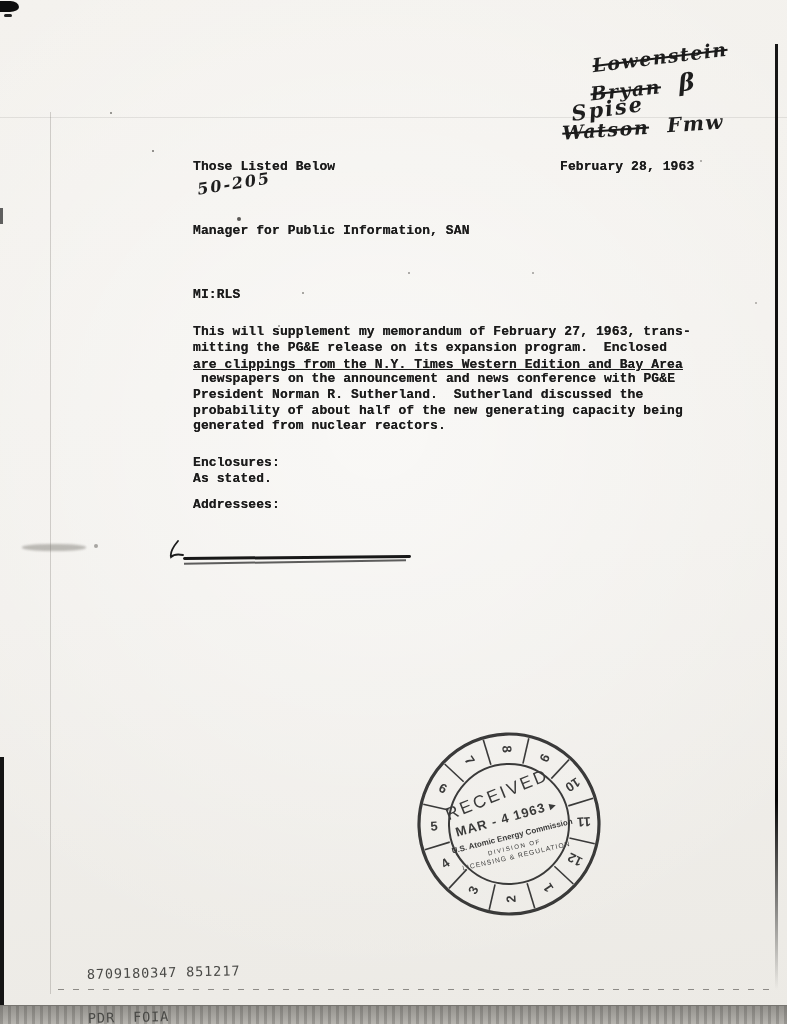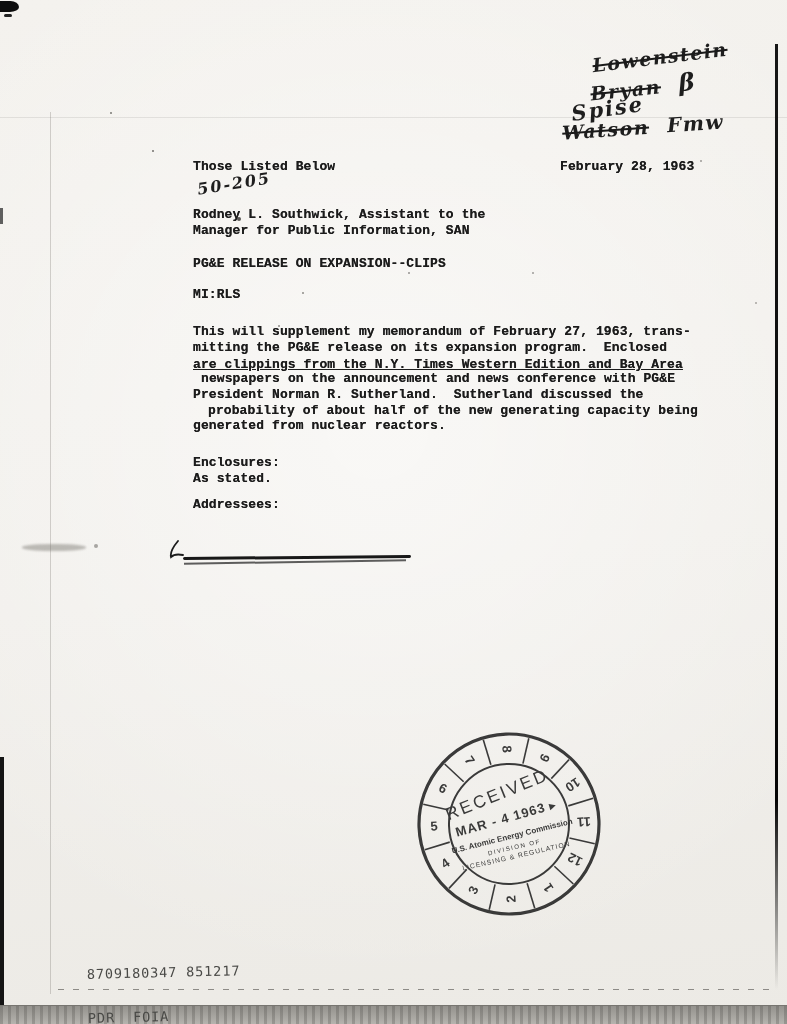--- a/index.html
+++ b/index.html
@@ -90,33 +90,31 @@
   </div>
   <div class="hand" style="left:562px;top:115px;font-size:19px;letter-spacing:1.5px;transform:rotate(-4deg);">
     <span class="struck">Watson</span>
     <span class="hw-mark" style="font-size:20px;">Fmw</span>
   </div>
 
   <div class="typed" style="left:193px;top:159px;">Those Listed Below</div>
   <div class="typed" style="left:560px;top:159px;">February 28, 1963</div>
   <div class="hand" style="left:197px;top:174px;font-size:16px;letter-spacing:2px;transform:rotate(-9deg);">50-205</div>
 
-  <div class="typed" style="left:193px;top:207px;">Rodney L. Southwick, Assistant to the</div>
   <div class="typed" style="left:193px;top:222.6px;">Manager for Public Information, SAN</div>
 
-  <div class="typed" style="left:193px;top:256px;">PG&amp;E RELEASE ON EXPANSION--CLIPS</div>
   <div class="typed" style="left:193px;top:287px;">MI:RLS</div>
 
   <div>
     <div class="typed" style="left:193px;top:324px;">This will supplement my memorandum of February 27, 1963, trans-</div>
     <div class="typed" style="left:193px;top:339.7px;">mitting the PG&amp;E release on its expansion program.  Enclosed</div>
     <div class="typed" style="left:193px;top:357px;text-decoration:underline;">are clippings from the N.Y. Times Western Edition and Bay Area</div>
     <div class="typed" style="left:193px;top:371.1px;padding-left:8px;">newspapers on the announcement and news conference with PG&amp;E</div>
     <div class="typed" style="left:193px;top:386.8px;">President Norman R. Sutherland.  Sutherland discussed the</div>
-    <div class="typed" style="left:193px;top:402.5px;margin-left:15px;">probability of about half of the new generating capacity being</div>
+    <div class="typed" style="left:193px;top:402.5px;">probability of about half of the new generating capacity being</div>
     <div class="typed" style="left:193px;top:418.2px;">generated from nuclear reactors.</div>
   </div>
 
   <div class="typed" style="left:193px;top:455px;">Enclosures:</div>
   <div class="typed" style="left:193px;top:470.7px;">As stated.</div>
 
   <div class="typed" style="left:193px;top:497px;">Addressees:</div>
   <div class="artifact hand-underline"></div>
   <div class="artifact hand-underline2"></div>
   <svg class="artifact" style="left:168px;top:540px;" width="18" height="20" viewBox="0 0 18 20">

